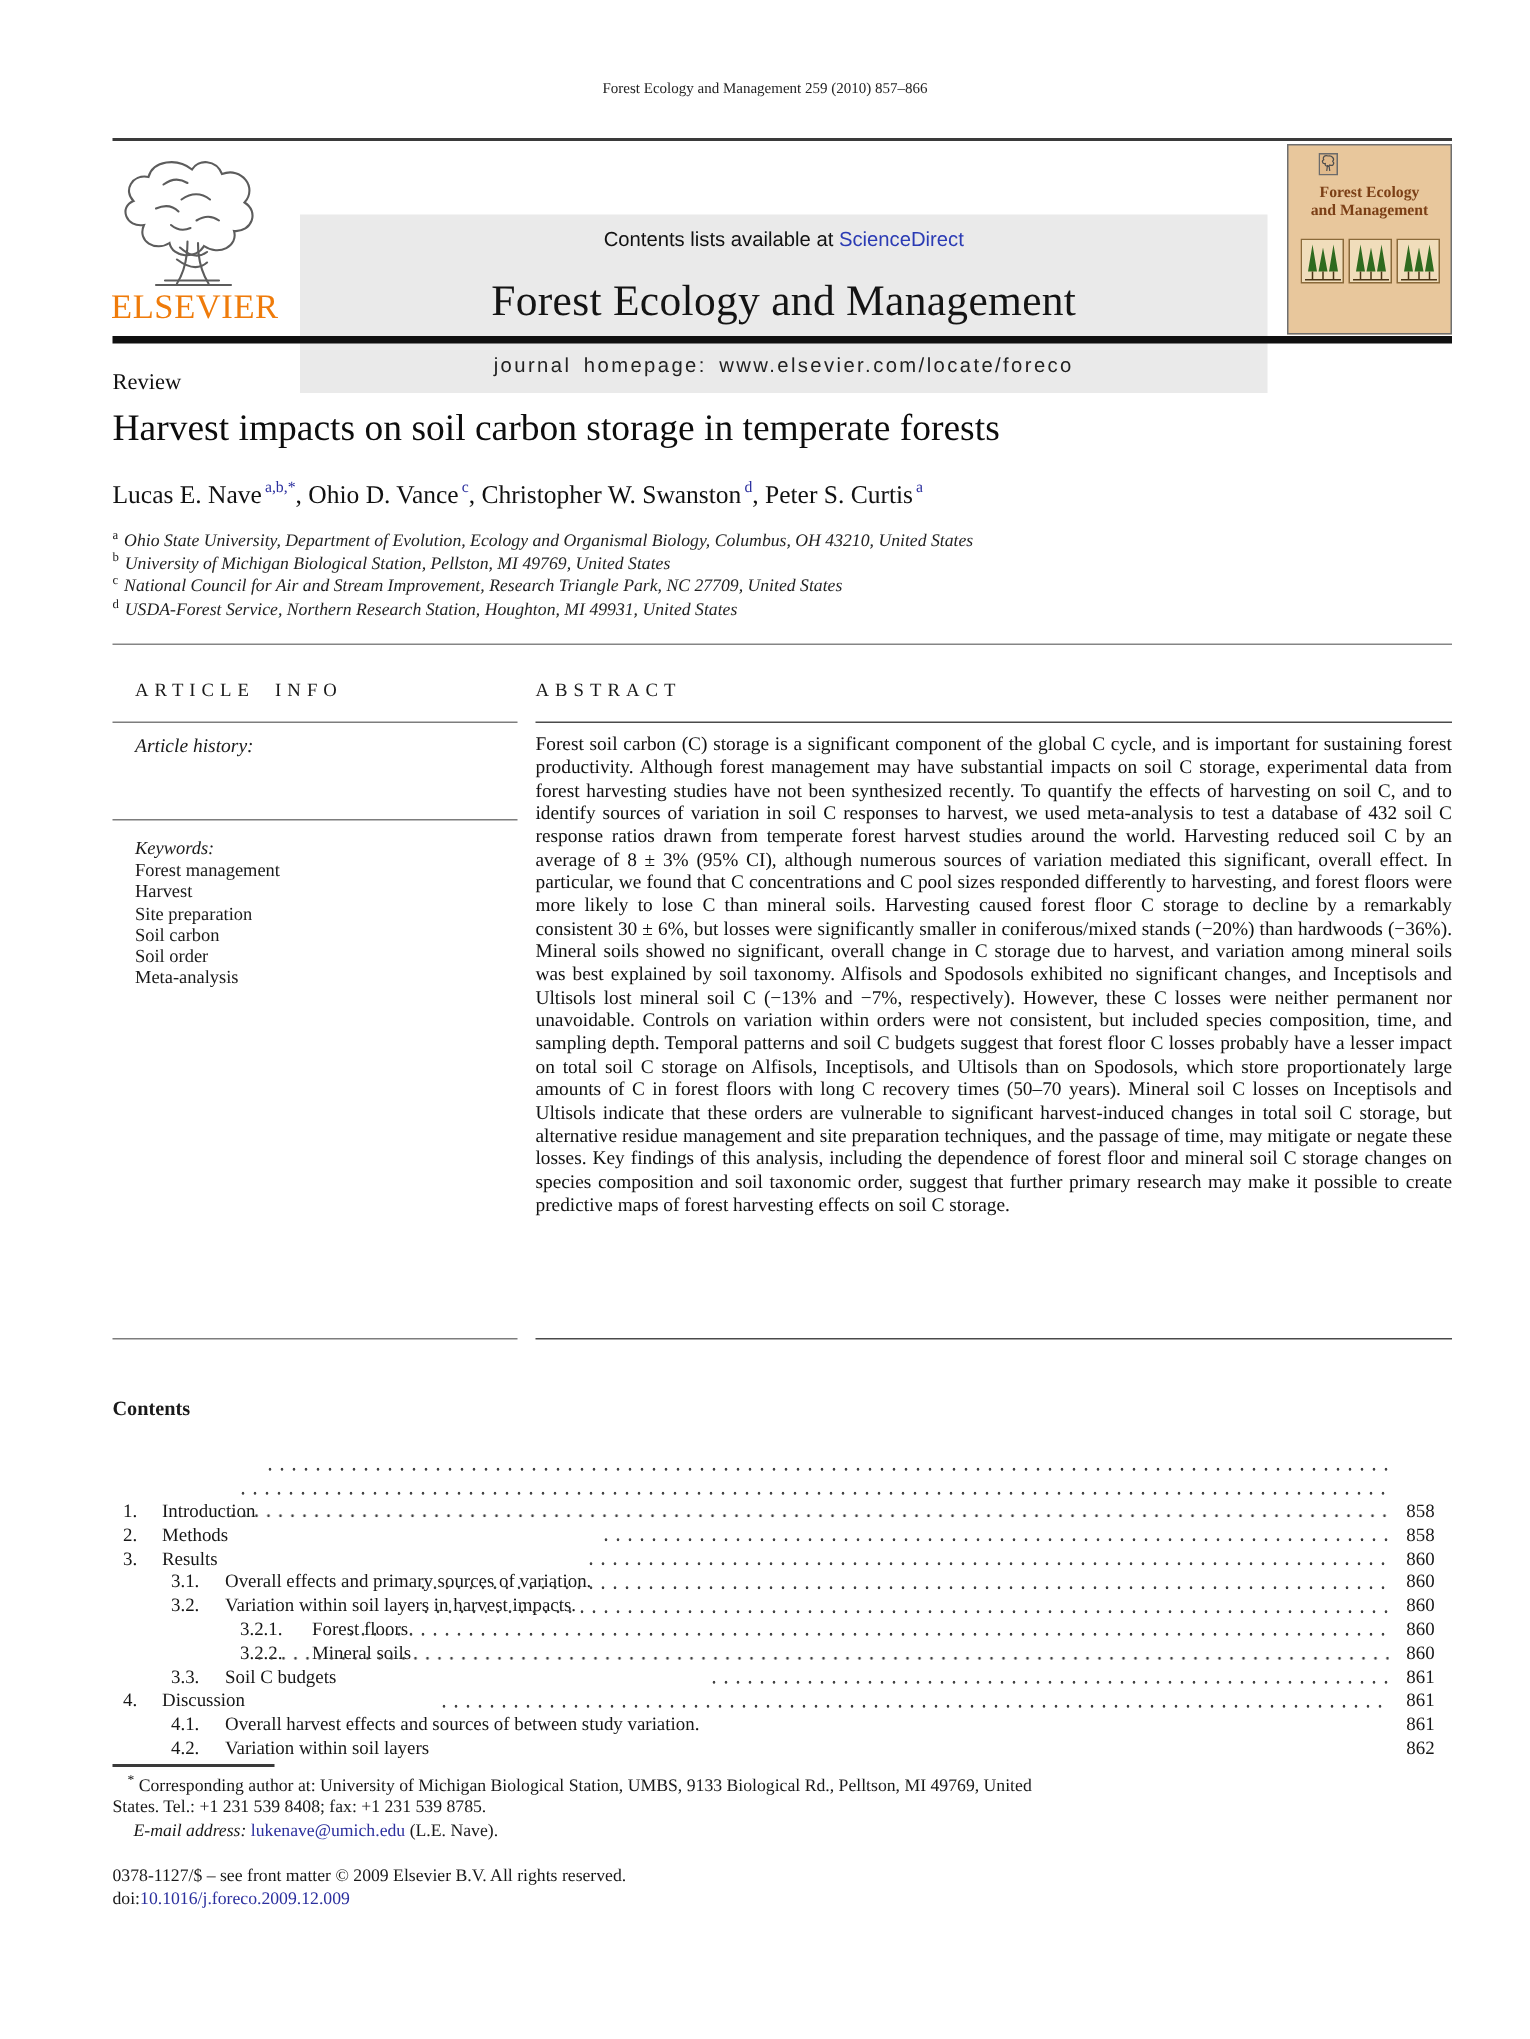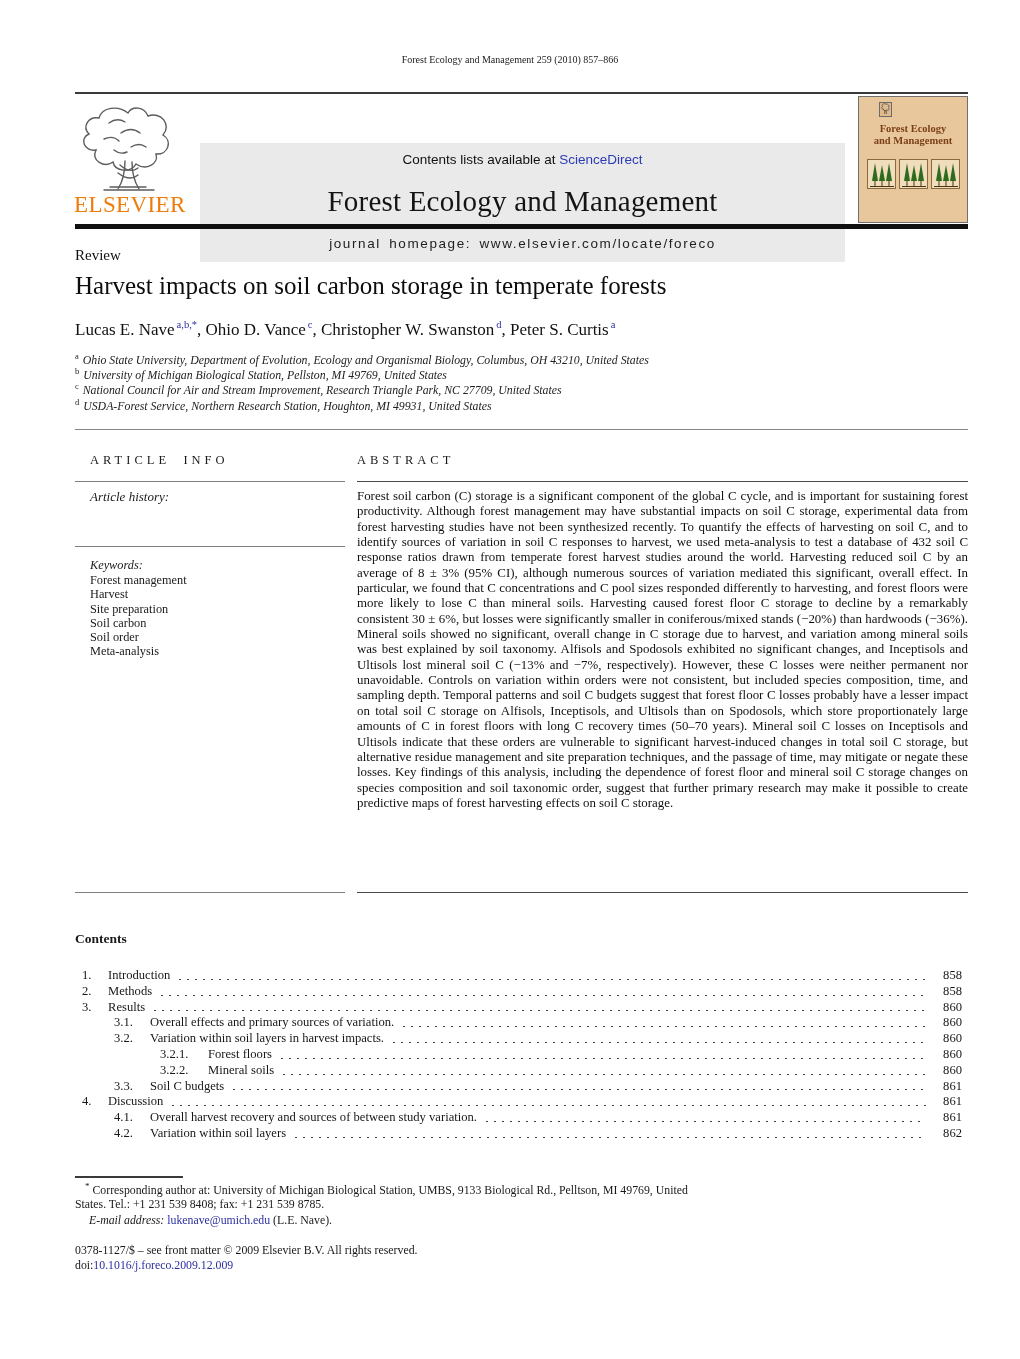--- a/index.html
+++ b/index.html
@@ -75,21 +75,21 @@
   .toc{left:78px;top:968px;width:884px;font-size:12.6px;color:#171717;}
   .toc-row{display:flex;align-items:baseline;height:15.8px;}
   .toc-num{flex:none;}
   .toc-label{flex:none;padding-right:2px;text-align:right;}
   .lvl1 .toc-num{width:30px;padding-left:4px;box-sizing:border-box;}
   .lvl2 .toc-num{width:36px;margin-left:36px;}
   .lvl3 .toc-num{width:48px;margin-left:82px;}
   .toc-leader{flex:1;align-self:stretch;margin:0 6px 3px 4px;
      background-image:radial-gradient(circle,#444 .9px,transparent 1.05px);
      background-size:8px 3px;background-repeat:repeat-x;background-position:left bottom;}
-  .toc-page{flex:none;width:30px;text-align:right;}
+  .toc-page{flex:none;width:30px;text-align:center;margin-top:32px;}
 
   
   .foot-rule{left:75px;top:1176px;width:108px;height:1.5px;background:#3a3a3a;}
   .footnote{left:75px;top:1183px;width:628px;font-size:11.8px;line-height:14.4px;color:#181818;}
   .footnote .star{font-size:9px;}
   .fn-first{text-indent:10px;}
   .email-line{text-indent:14px;margin-top:1px;}
   .link{color:#2b2f9e;text-decoration:none;cursor:pointer;}
 
   .bottom-block{left:75px;top:1243px;width:628px;font-size:11.8px;line-height:14.6px;color:#181818;}
@@ -245,21 +245,21 @@
         <span class="toc-page">861</span>
     </div>
     <div class="toc-row lvl1">
       <span class="toc-num">4.</span>
         <span class="toc-label">Discussion</span>
         <span class="toc-leader"></span>
         <span class="toc-page">861</span>
     </div>
     <div class="toc-row lvl2">
       <span class="toc-num">4.1.</span>
-        <span class="toc-label">Overall harvest recovery and sources of between study variation.</span>
+        <span class="toc-label">Overall harvest effects and sources of between study variation.</span>
         <span class="toc-leader"></span>
         <span class="toc-page">861</span>
     </div>
     <div class="toc-row lvl2">
       <span class="toc-num">4.2.</span>
         <span class="toc-label">Variation within soil layers</span>
         <span class="toc-leader"></span>
         <span class="toc-page">862</span>
     </div>
   </div>

